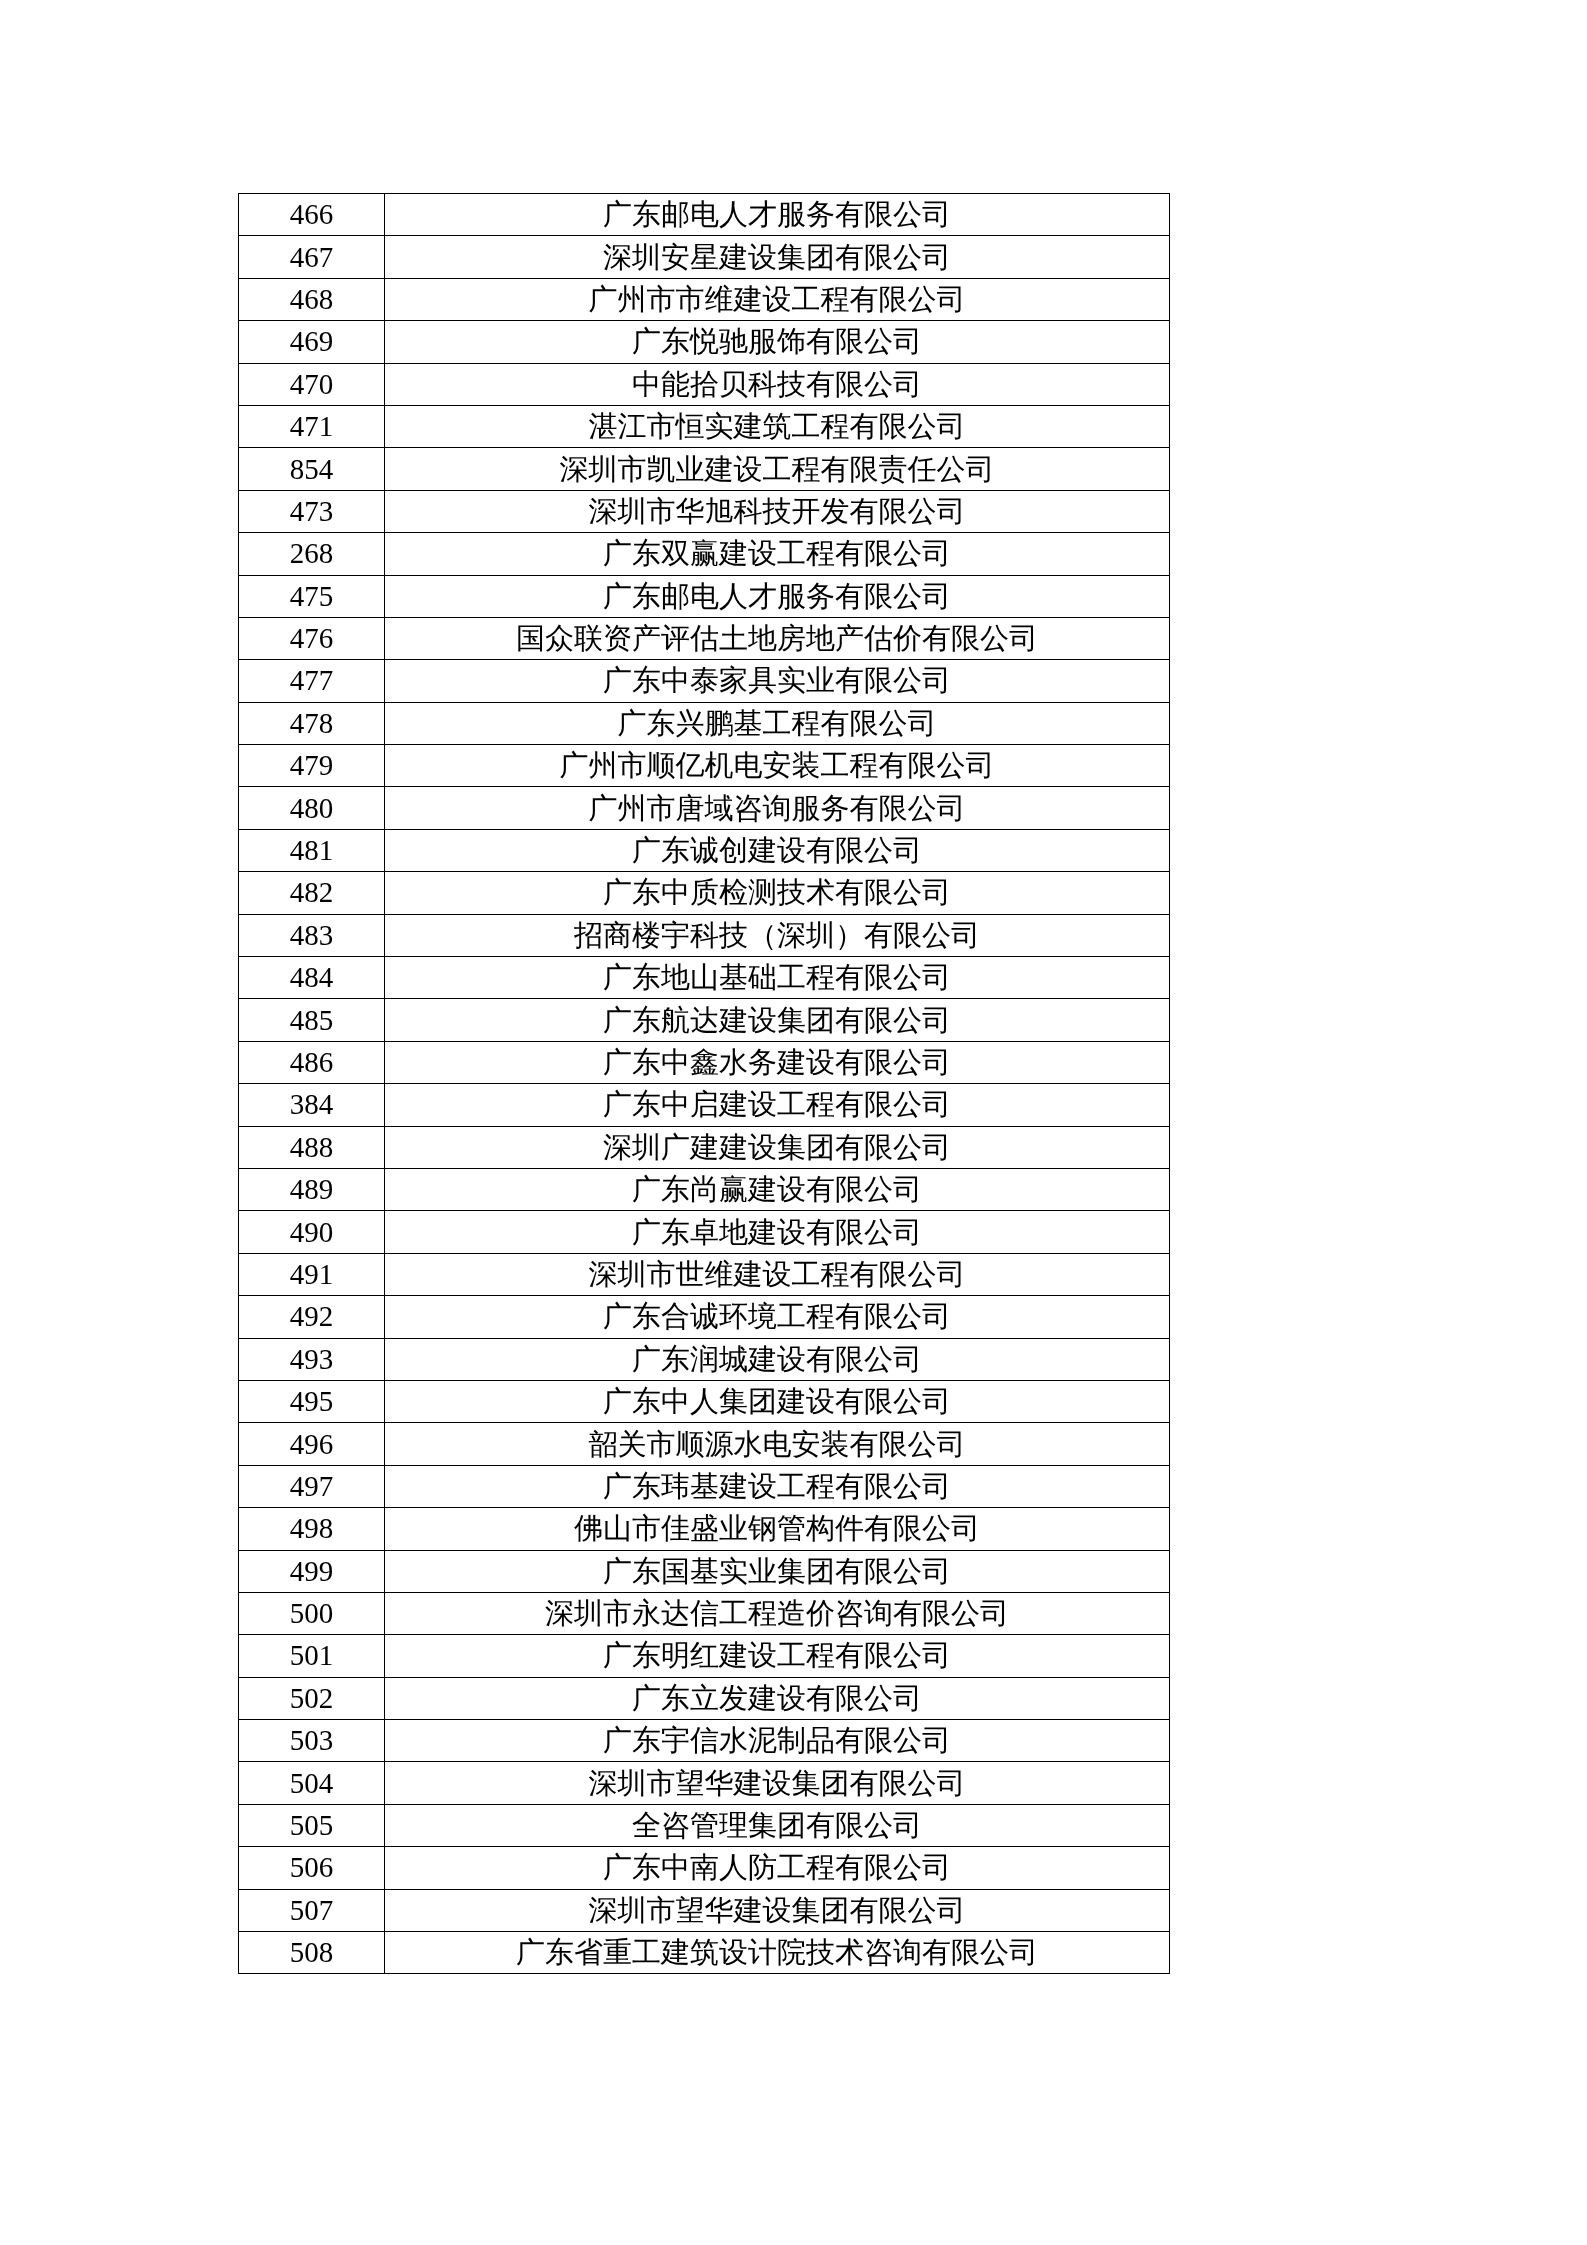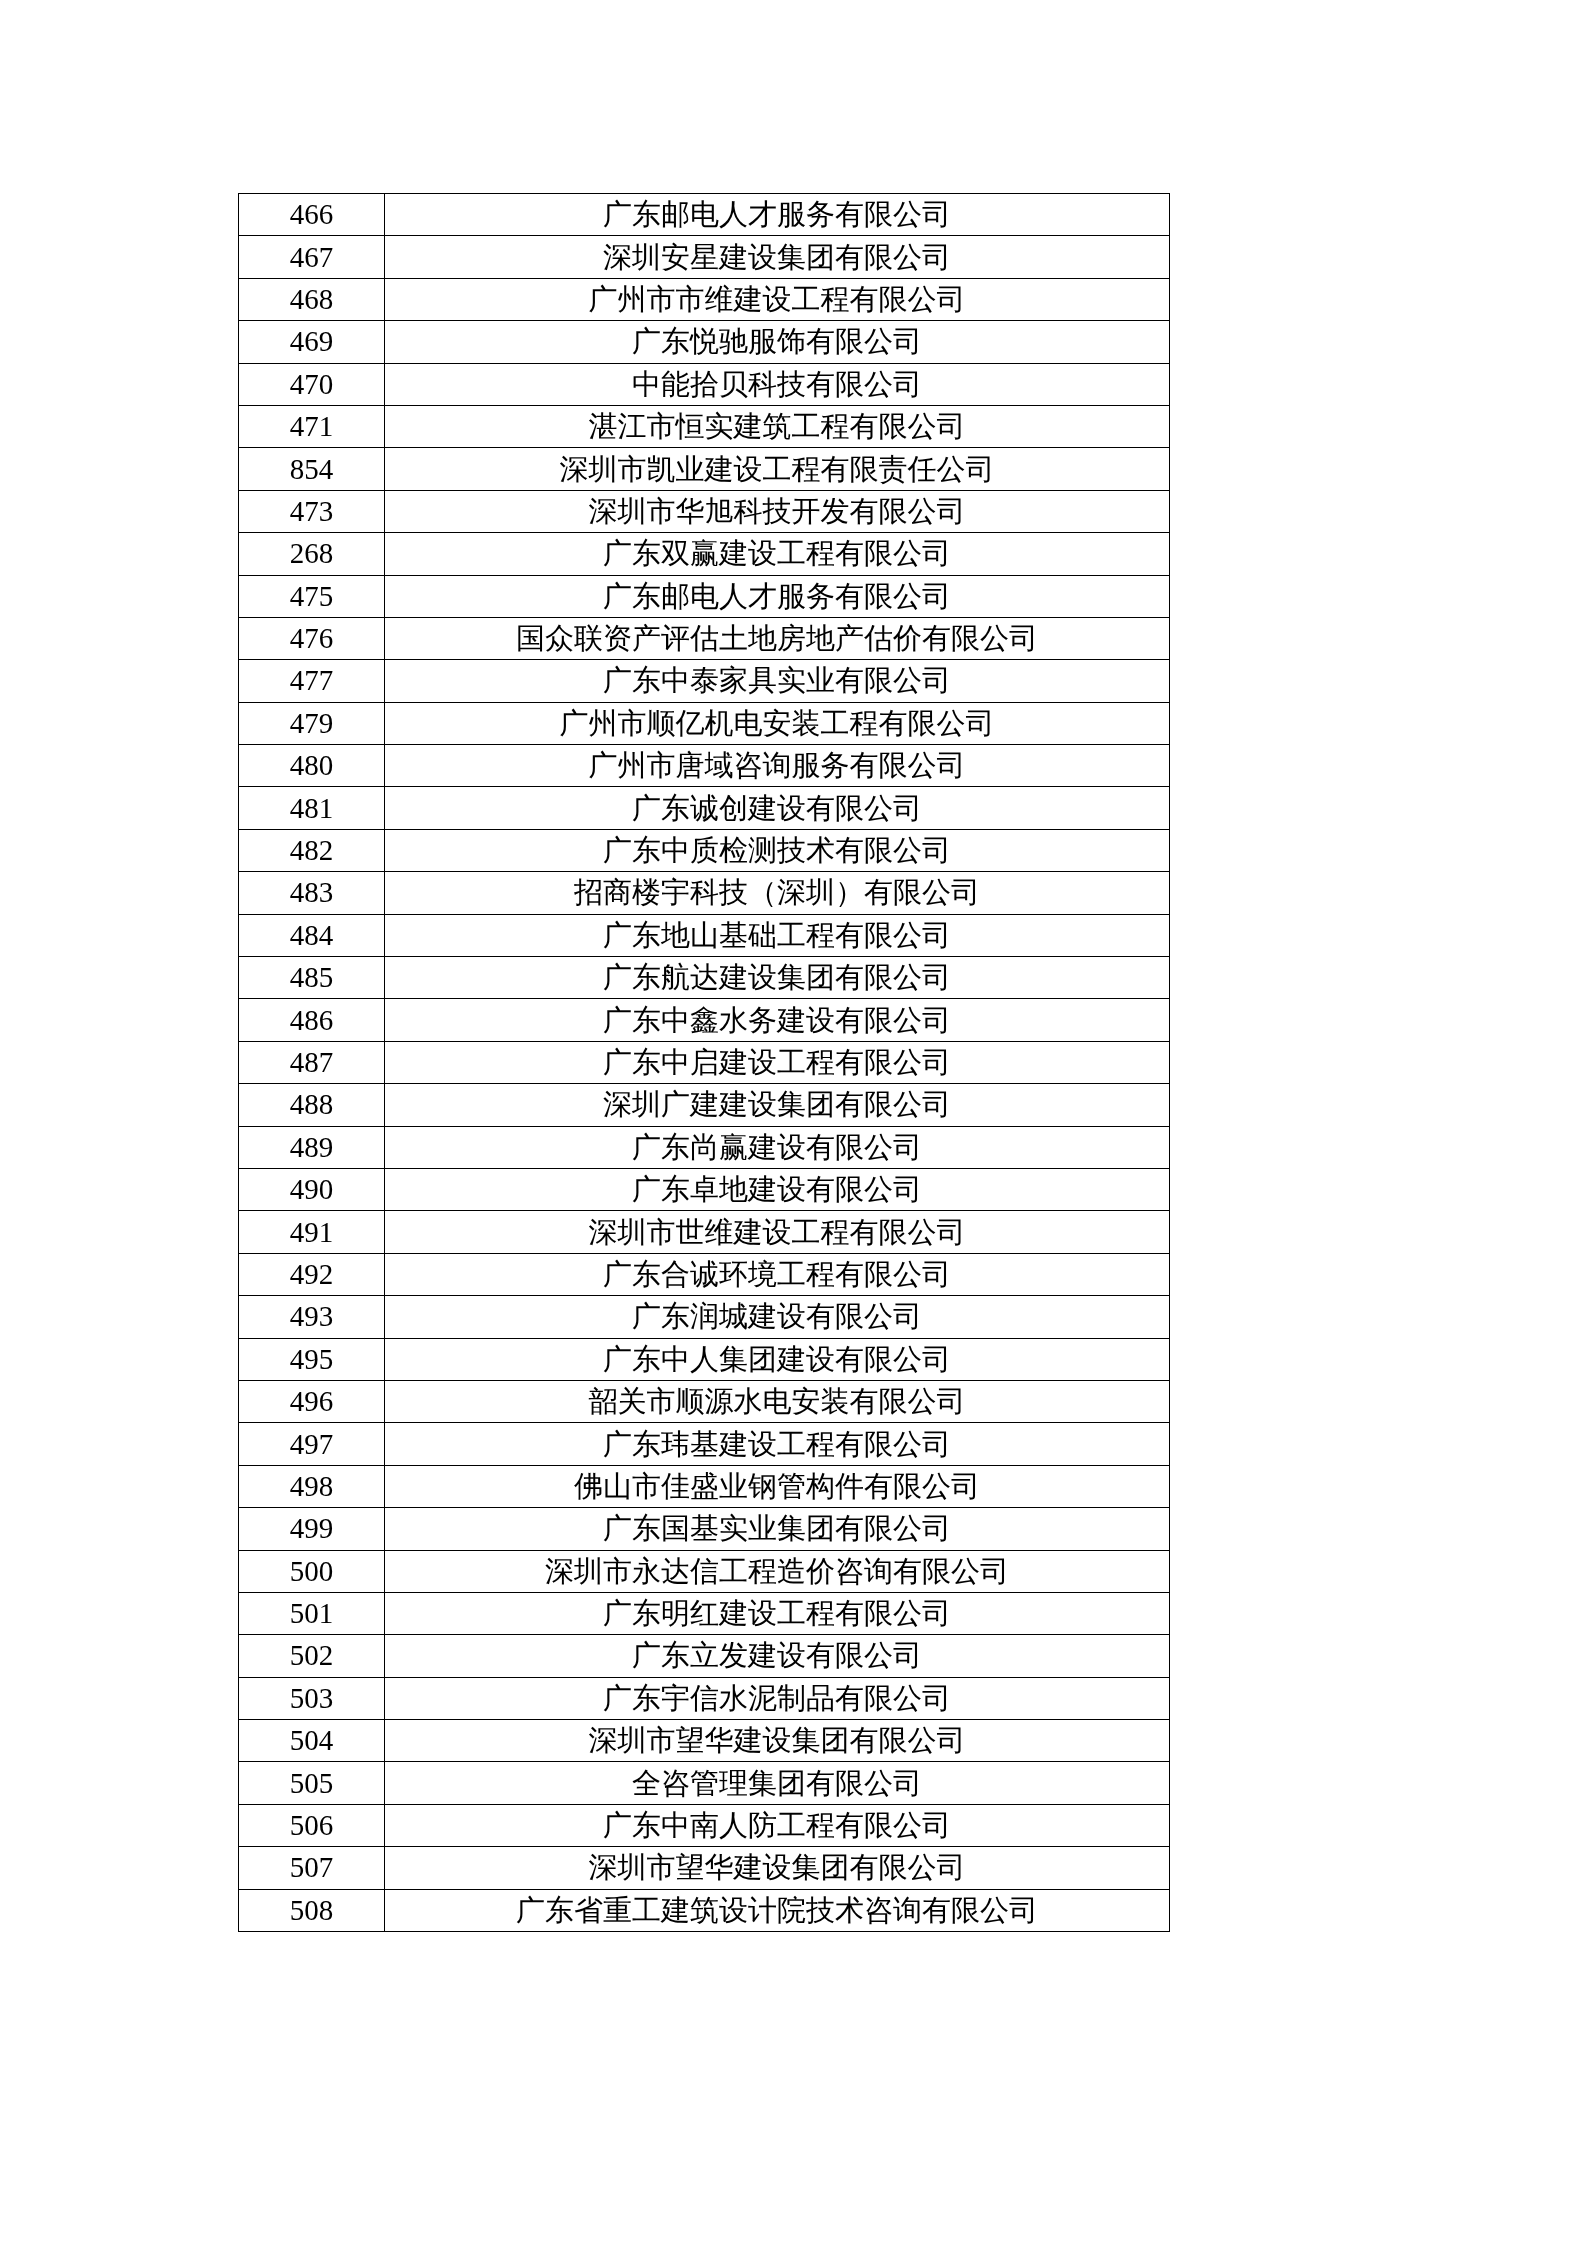--- a/index.html
+++ b/index.html
@@ -91,20 +91,24 @@
         </tr>
         <tr>
           <td class="col-no">476</td>
           <td class="col-name">国众联资产评估土地房地产估价有限公司</td>
         </tr>
         <tr>
           <td class="col-no">477</td>
           <td class="col-name">广东中泰家具实业有限公司</td>
         </tr>
         <tr>
+          <td class="col-no">478</td>
+          <td class="col-name">广东兴鹏基工程有限公司</td>
+        </tr>
+        <tr>
           <td class="col-no">479</td>
           <td class="col-name">广州市顺亿机电安装工程有限公司</td>
         </tr>
         <tr>
           <td class="col-no">480</td>
           <td class="col-name">广州市唐域咨询服务有限公司</td>
         </tr>
         <tr>
           <td class="col-no">481</td>
           <td class="col-name">广东诚创建设有限公司</td>
@@ -123,21 +127,21 @@
         </tr>
         <tr>
           <td class="col-no">485</td>
           <td class="col-name">广东航达建设集团有限公司</td>
         </tr>
         <tr>
           <td class="col-no">486</td>
           <td class="col-name">广东中鑫水务建设有限公司</td>
         </tr>
         <tr>
-          <td class="col-no">487</td>
+          <td class="col-no">384</td>
           <td class="col-name">广东中启建设工程有限公司</td>
         </tr>
         <tr>
           <td class="col-no">488</td>
           <td class="col-name">深圳广建建设集团有限公司</td>
         </tr>
         <tr>
           <td class="col-no">489</td>
           <td class="col-name">广东尚赢建设有限公司</td>
         </tr>

